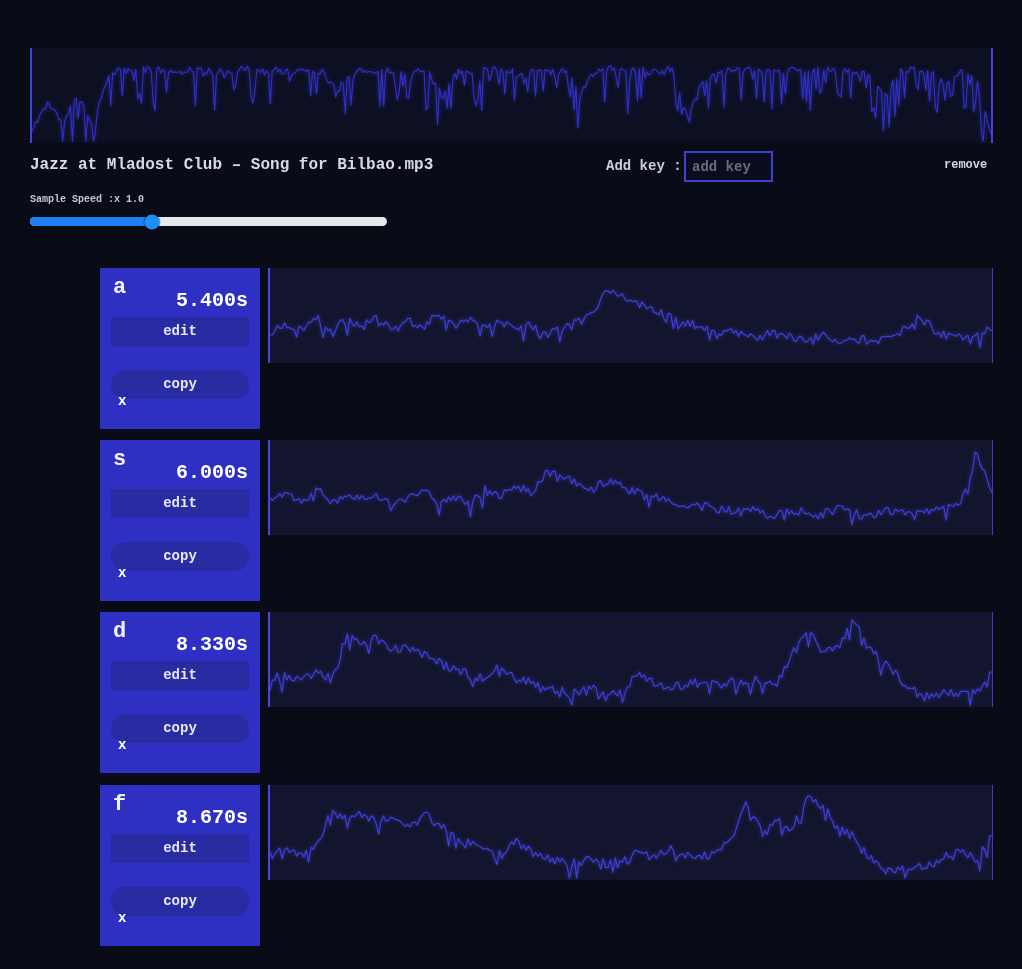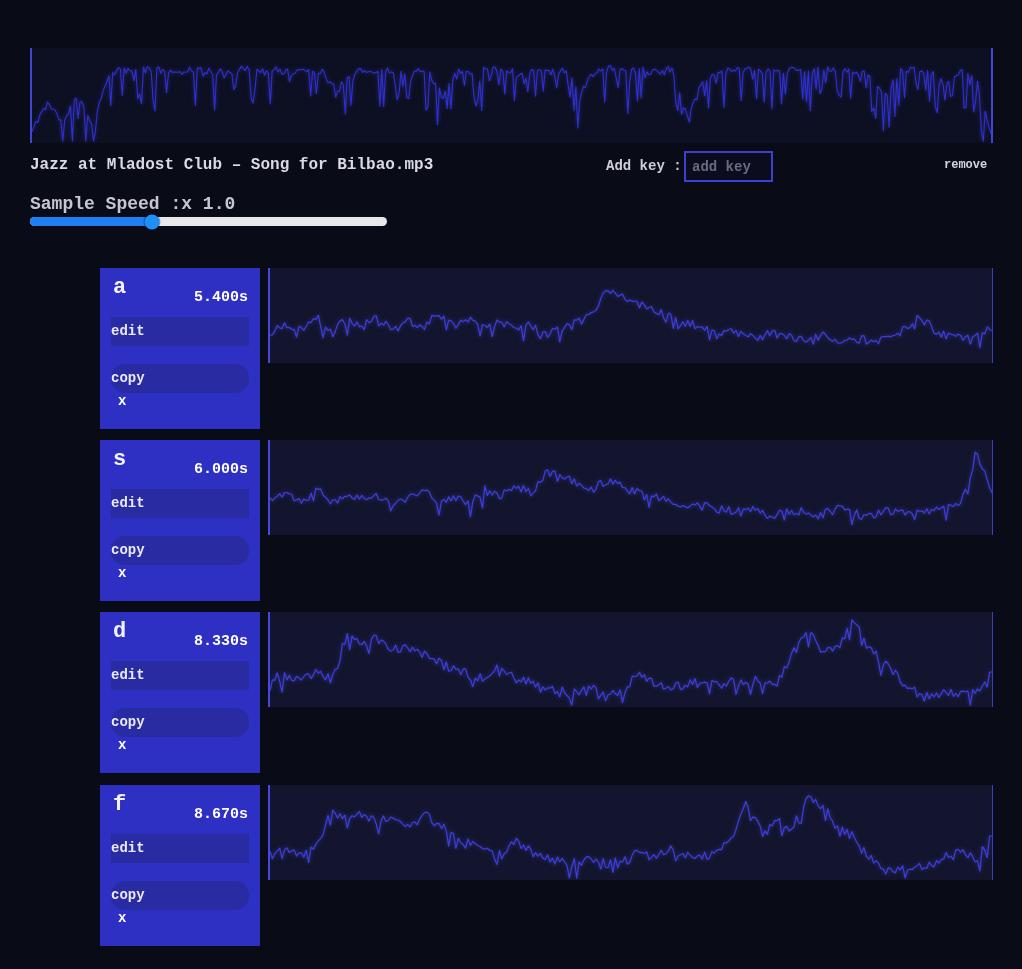--- a/index.html
+++ b/index.html
@@ -11,35 +11,35 @@
             border-left:2px solid #4244d6;border-right:2px solid #4244d6;box-sizing:border-box;}
 
   .title{position:absolute;left:30px;top:156px;font-size:16px;color:#dadae4;white-space:nowrap;}
   .addkey-label{position:absolute;left:606px;top:158px;font-size:14px;color:#cfcfdb;text-align:center;}
   .addkey-input{position:absolute;left:684px;top:151px;width:89px;height:31px;box-sizing:border-box;
                 background:rgba(13,15,35,.55);border:2px solid #3e40cf;color:#0ea5e9;
                 font:700 14px "Liberation Mono","DejaVu Sans Mono",monospace;padding:0 6px;outline:none;}
   .addkey-input::placeholder{color:#6a6a82;}
   .remove-btn{position:absolute;left:944px;top:158px;font-size:12px;color:#d4d4de;cursor:pointer;}
 
-  .speed-label{position:absolute;left:30px;top:194px;font-size:18px;color:#c6c6d2;}
+  .speed-label{position:absolute;left:30px;top:194px;font-size:10px;color:#c6c6d2;}
   .slider{position:absolute;left:30px;top:217px;width:357px;height:9px;cursor:pointer;}
   .slider-track{position:absolute;left:0;right:0;top:0;bottom:0;background:#e8e8e8;border-radius:5px;}
   .slider-fill{position:absolute;left:0;top:0;bottom:0;background:#1e7ef2;border-radius:5px;}
   .slider-thumb{position:absolute;top:50%;width:15px;height:15px;background:#1e90f5;border-radius:50%;
                 transform:translate(-50%,-50%);box-shadow:0 0 0 1px rgba(10,20,60,.4);}
 
   .row{position:absolute;left:0;width:1022px;height:161px;}
   .card{position:absolute;left:100px;top:0;width:160px;height:161px;background:#2e30c4;}
   .card-key{position:absolute;left:13px;top:7px;font-size:22px;color:#f2f2ff;}
-  .card-dur{position:absolute;right:12px;top:21px;font-size:15px;color:#ffffff;}
+  .card-dur{position:absolute;right:12px;top:21px;font-size:20px;color:#ffffff;}
   .card-btn{position:absolute;left:11px;width:138px;height:29px;background:#292ba2;color:#e9e9f6;
-            font-size:14px;line-height:29px;cursor:pointer;}
+            font-size:14px;line-height:29px;text-align:center;cursor:pointer;}
   .btn-edit{top:49px;}
-  .btn-copy{top:96px;border-radius:14px;}
+  .btn-copy{top:102px;border-radius:14px;}
   .card-x{position:absolute;left:18px;top:125px;font-size:14px;color:#ffffff;cursor:pointer;}
 
   .wave-panel{position:absolute;left:268px;top:0;width:725px;height:95px;background:#13152e;
               border-left:2px solid #4547e0;border-right:1px solid #3c3ec0;box-sizing:border-box;}
   .wave-panel svg,.top-wave svg{filter:drop-shadow(0 0 2px rgba(80,80,230,.5));}
 </style>
 </head>
 <body>
 
 <div class="page">

